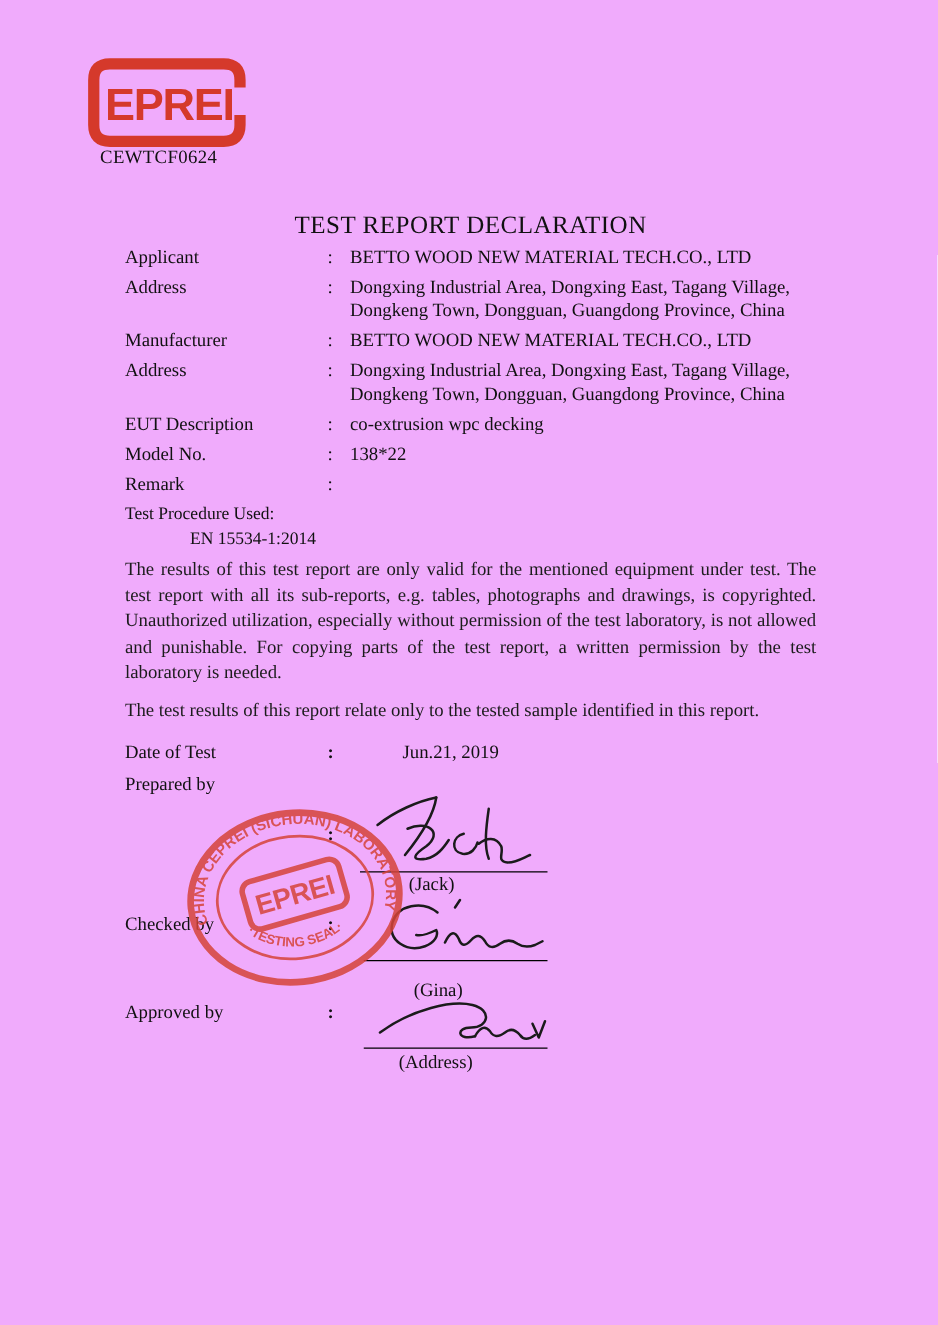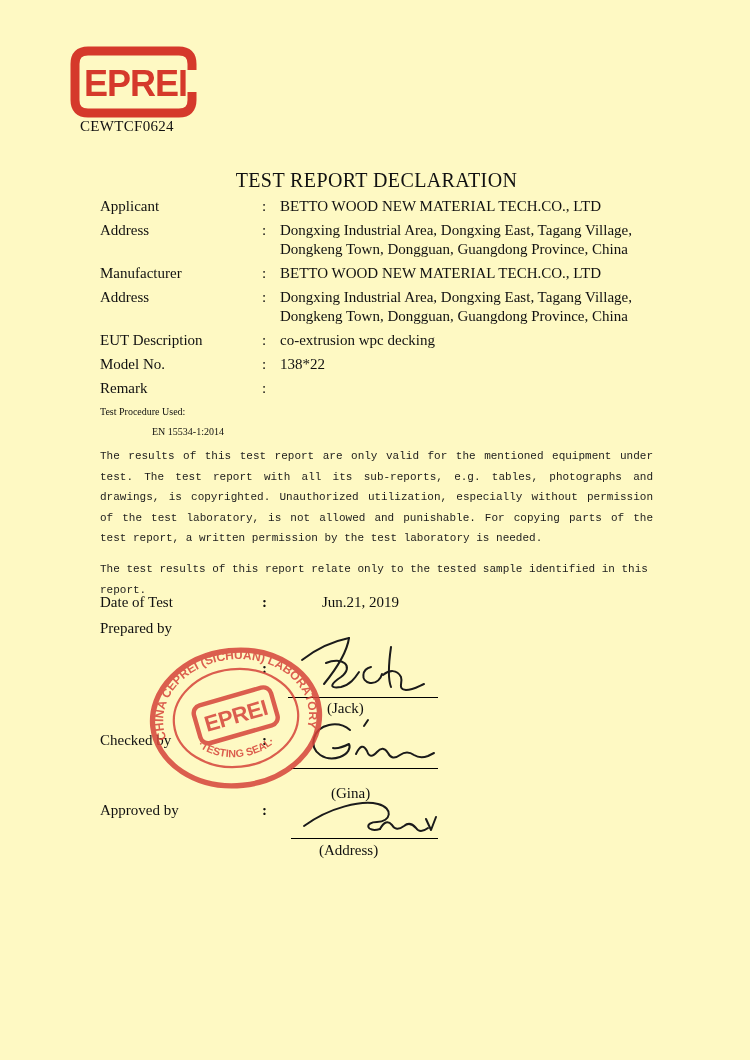--- a/index.html
+++ b/index.html
@@ -1,34 +1,34 @@
 <!DOCTYPE html>
 <html><head>
 <meta charset="utf-8">
 <style>
   html,body{margin:0;padding:0;background:#ffffff;}
-  .page{position:relative;width:750px;height:1060px;background:#fef9c3;overflow:hidden;
+  .page{position:relative;width:750px;height:1060px;background:#f0abfc;overflow:hidden;
         font-family:"Liberation Serif","DejaVu Serif",serif;color:#111;}
   .abs{position:absolute;}
   
   .logo{left:70px;top:46px;width:128px;height:72px;}
   .report-no{left:80px;top:118px;font-size:15px;letter-spacing:.3px;}
   
   .title{left:100px;top:169px;width:553px;text-align:center;font-size:20px;letter-spacing:.4px;}
   
   .fields{left:100px;top:197px;width:553px;}
   .frow{display:grid;grid-template-columns:162px 18px 1fr;margin-bottom:5px;
         font-size:15px;line-height:19px;}
   .frow .colon{text-align:left;}
   
-  .procedure{left:100px;top:402px;font-size:10px;line-height:20px;}
+  .procedure{left:100px;top:402px;font-size:14px;line-height:20px;}
   .procedure .val{margin-left:52px;}
   
-  .para{left:100px;top:446px;width:553px;font-family:Liberation Mono, monospace;
-        font-size:11px;line-height:20.5px;text-align:justify;color:#1c1c1c;}
+  .para{left:100px;top:446px;width:553px;font-family:Liberation Serif, serif;
+        font-size:15px;line-height:20.5px;text-align:justify;color:#1c1c1c;}
   .para2{top:559px;text-align:left;}
   
   .daterow{left:100px;top:594px;width:553px;display:grid;grid-template-columns:162px 60px 1fr;
            font-size:15px;}
   .bold{font-weight:bold;}
   
   .sig-role{left:100px;font-size:15px;}
   .sig-colon{left:262px;font-size:15px;font-weight:bold;}
   .sig-line{height:0;border-top:1.6px solid #000;}
   .sig-name{font-size:15px;}

